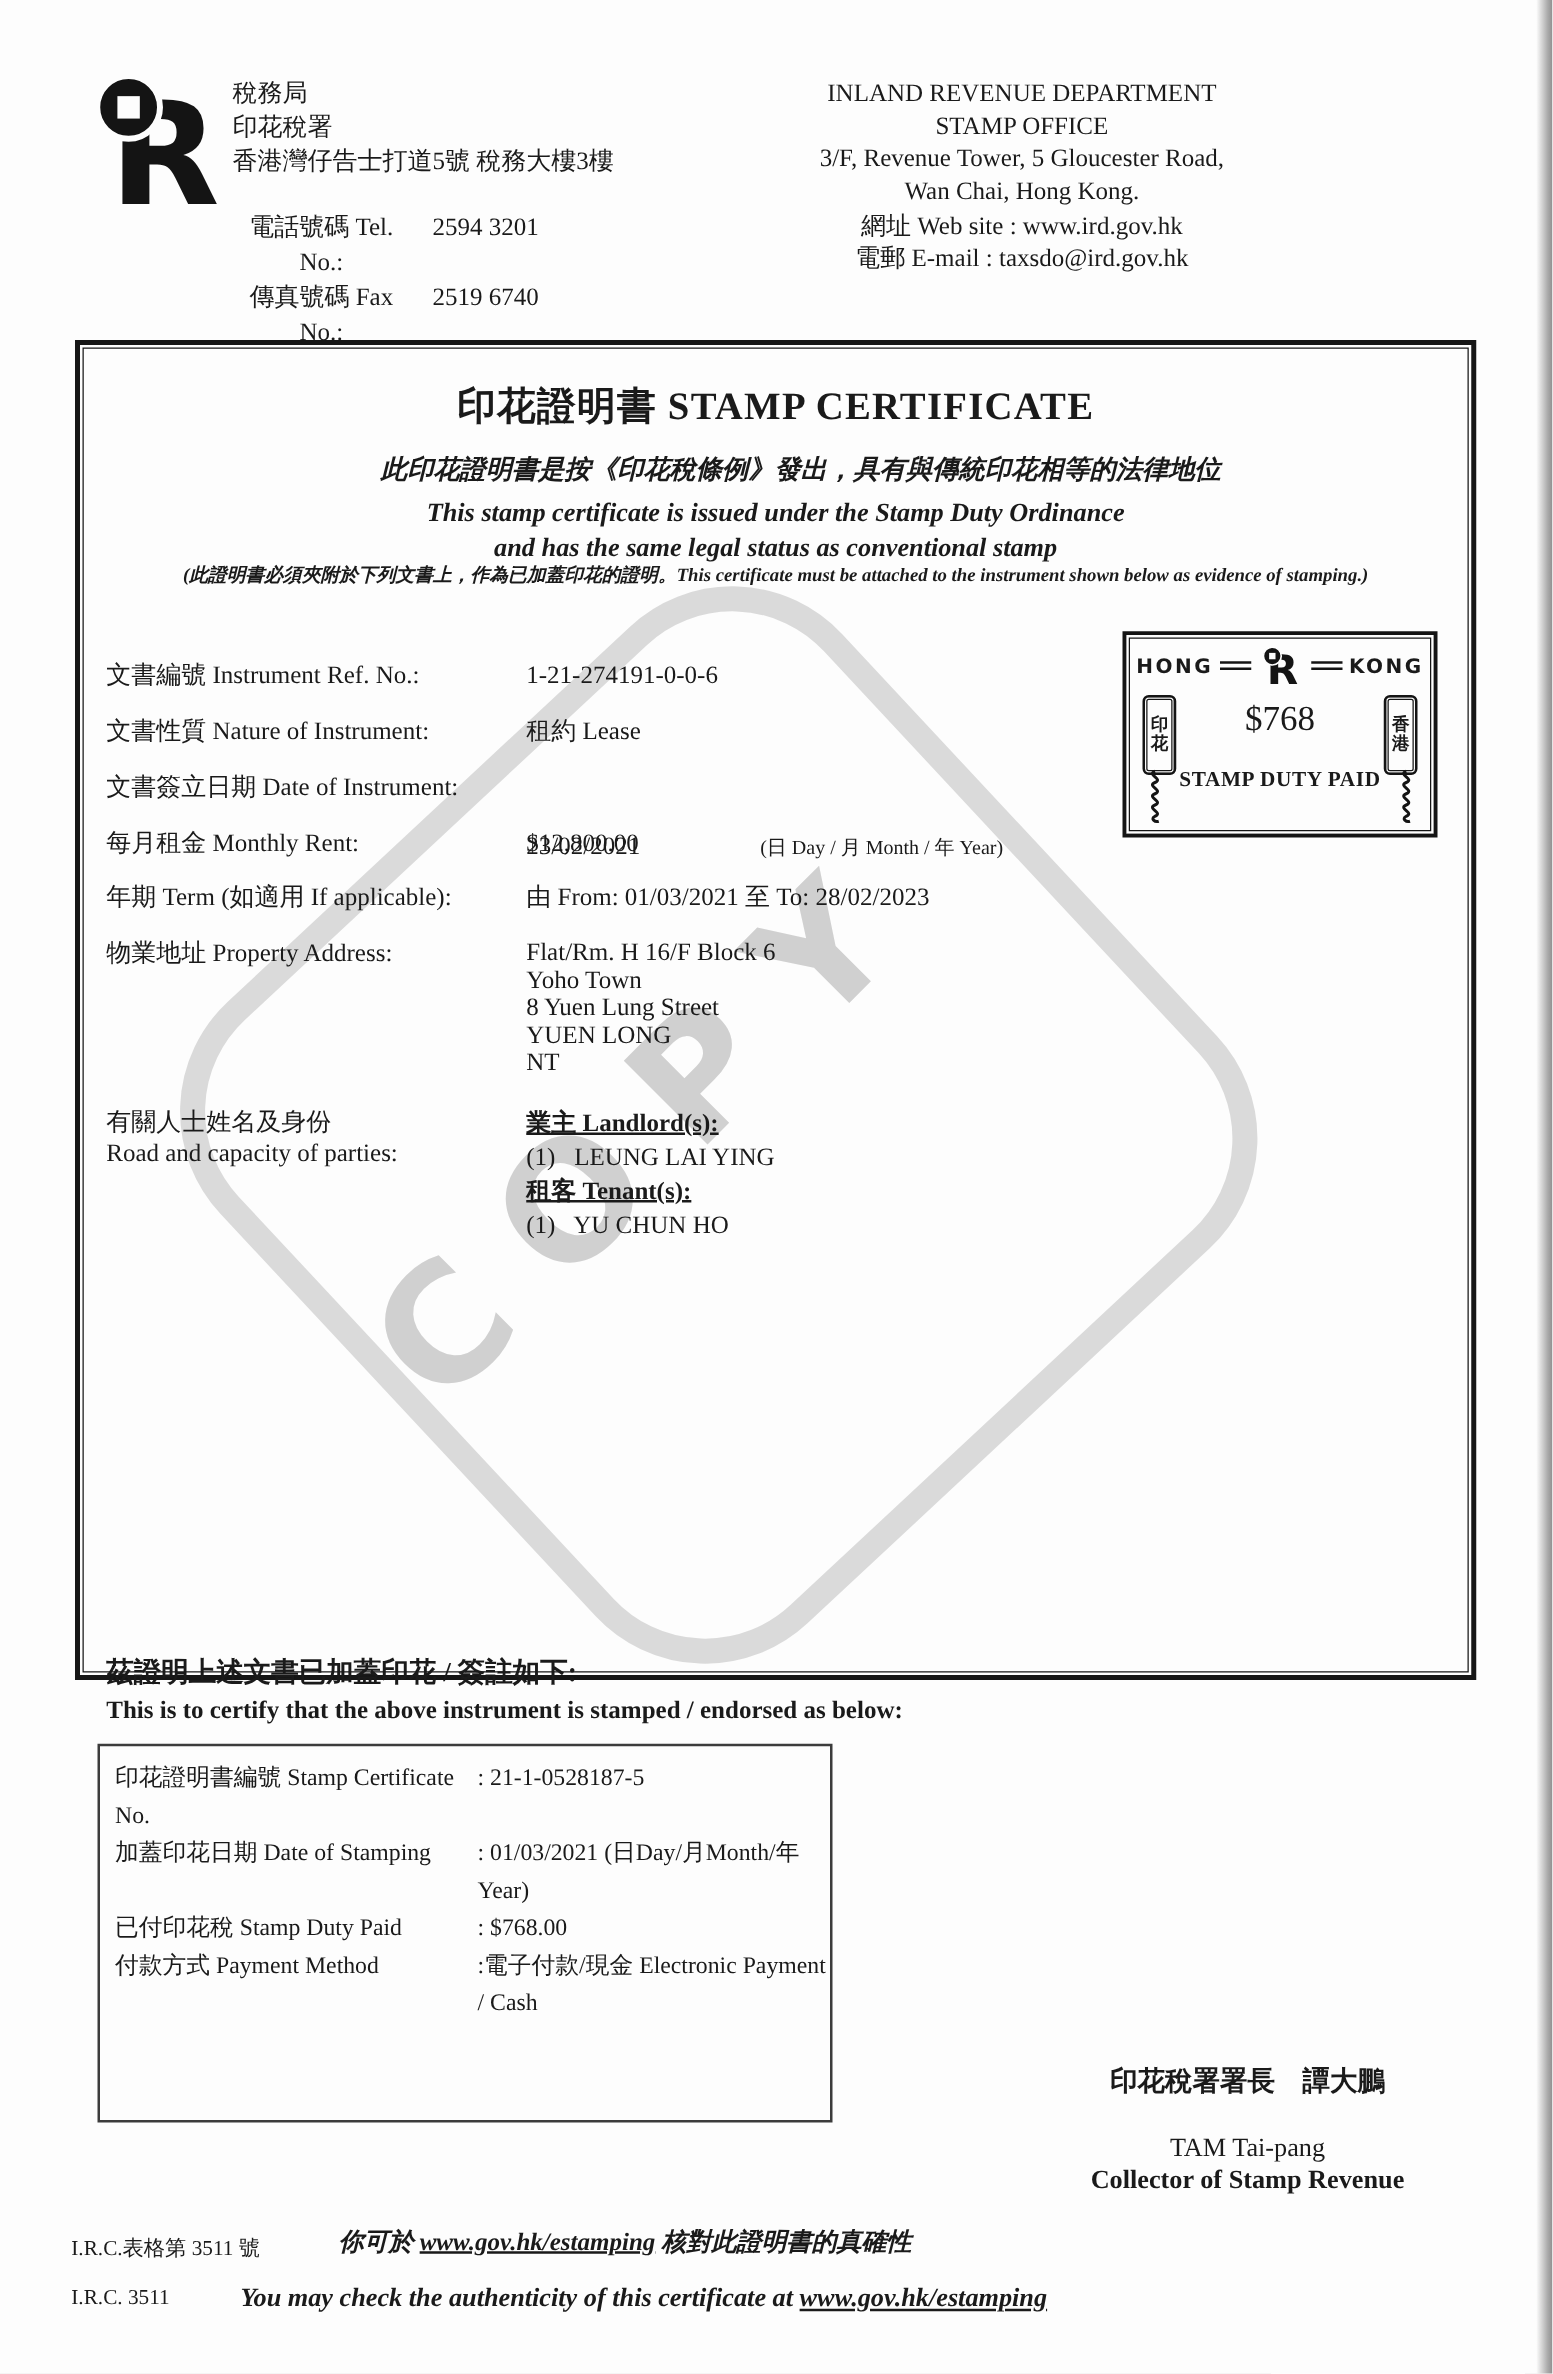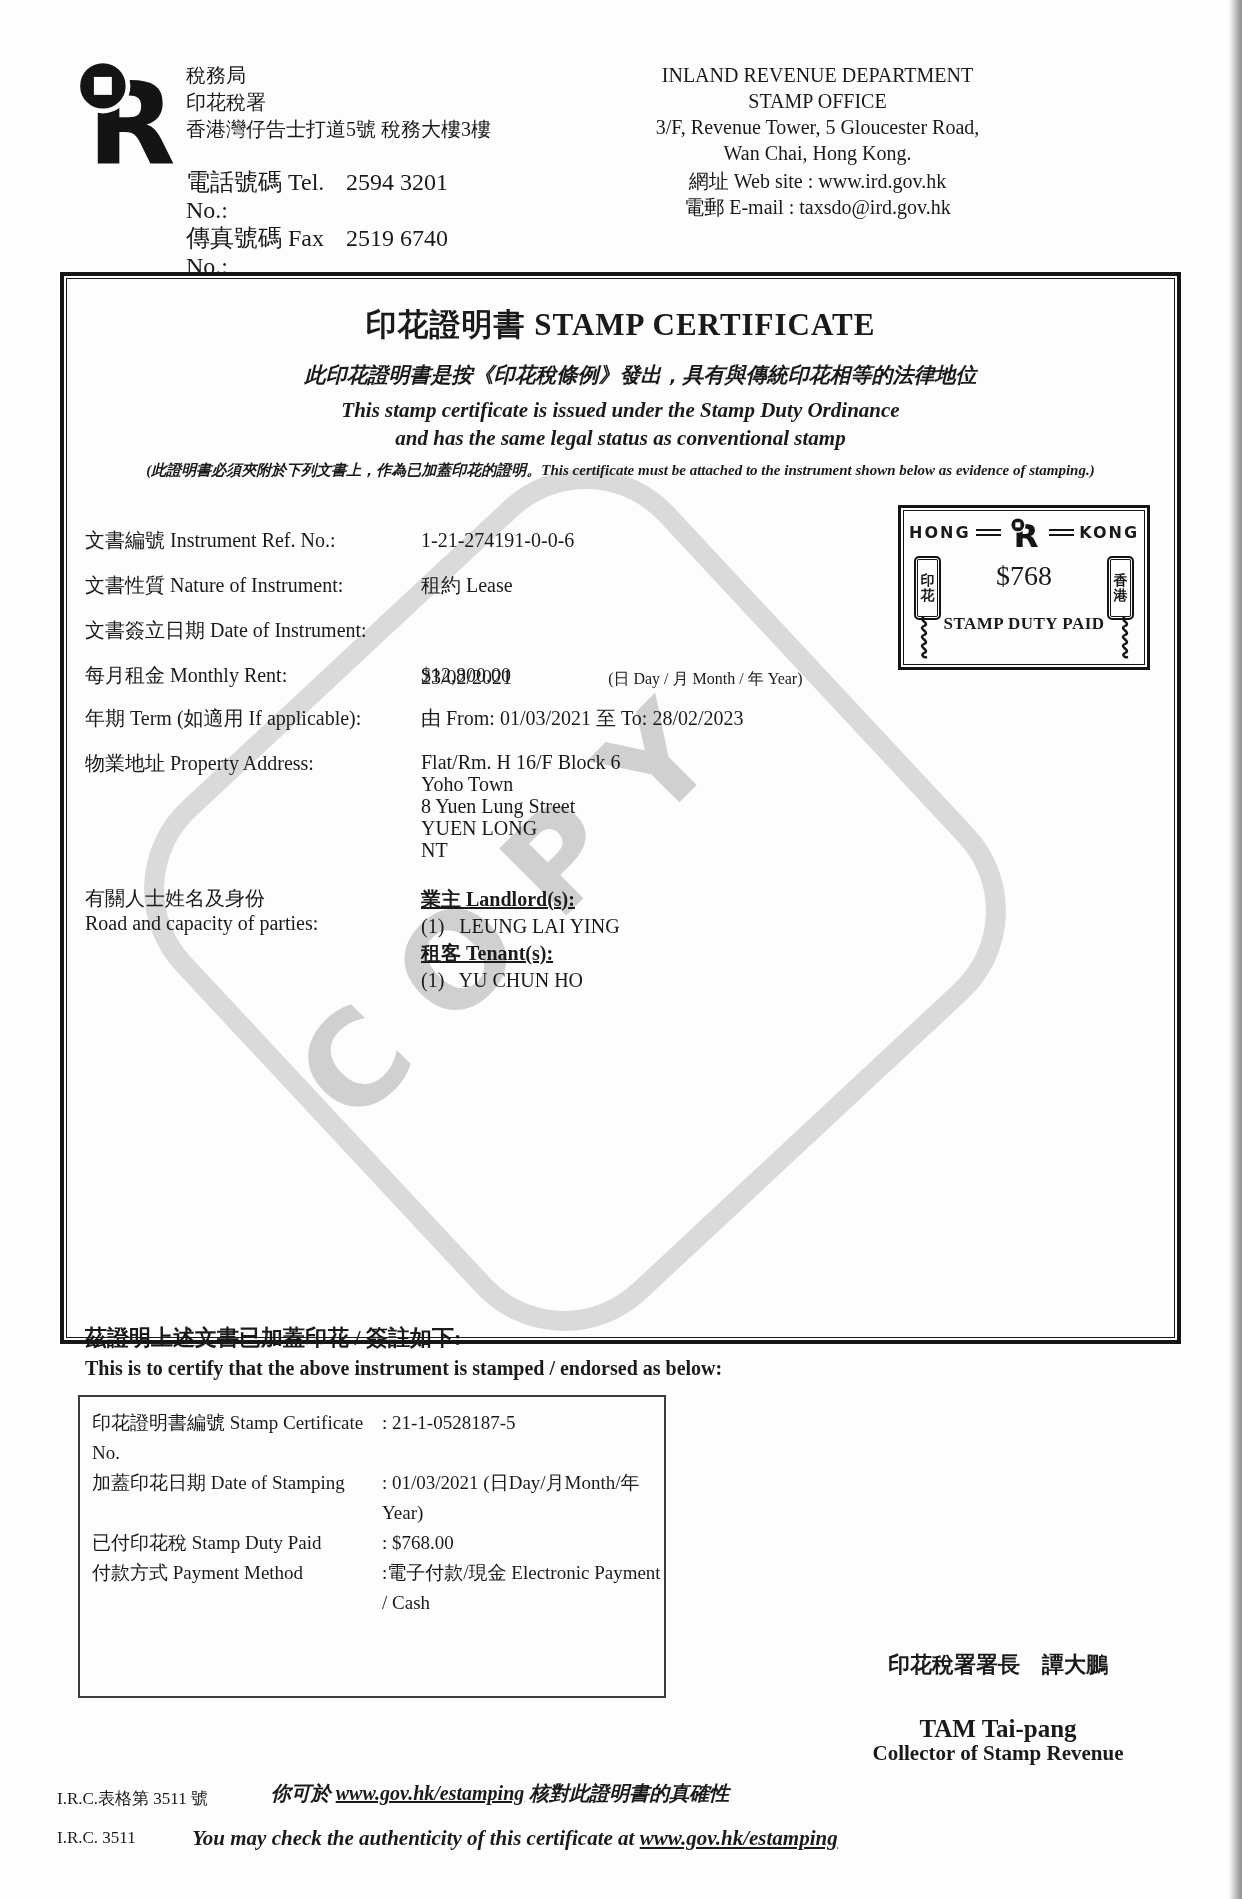--- a/index.html
+++ b/index.html
@@ -12,21 +12,21 @@
   .pre { white-space:pre-line; }
   .prewrap { white-space:pre-wrap; }
 
   
   .scan-edge { position:absolute; right:0; top:0; width:13px; height:100%;
     background:linear-gradient(to right, rgba(170,170,170,0), #ababab 70%, #8f8f8f); }
 
   
   .hdr-logo { position:absolute; left:68px; top:56px; width:120px; height:110px; }
   .hdr-left { position:absolute; left:186px; top:62px; font-size:20px; line-height:27px; }
-  .hdr-contact { position:absolute; left:186px; top:168px; font-size:24px; line-height:28px; }
+  .hdr-contact { position:absolute; left:186px; top:168px; font-size:20px; line-height:28px;text-align:center; }
   .hdr-contact .row { display:grid; grid-template-columns:142px auto; column-gap:0; }
   .hdr-contact .val { padding-left:18px; }
   .hdr-right { position:absolute; left:620px; top:62px; width:395px; text-align:center;
     font-size:20px; line-height:26px; }
   .hdr-right .cn-row { margin-top:2px; }
 
   
   .wm-diamond { position:absolute; left:575px; top:900px; width:680px; height:680px;
     transform:translate(-50%,-50%) rotate(47deg);
     border:20px solid rgba(184,184,184,0.5); border-radius:120px; }
@@ -39,21 +39,21 @@
   
   .main-box { position:absolute; left:60px; top:272px; width:1121px; height:1072px;
     border:4px solid #161616;
     box-shadow: inset 0 0 0 2px #fdfdfd, inset 0 0 0 3px #161616; }
 
   .title-block { position:absolute; left:0; top:28px; width:100%; text-align:center; }
   .cert-title { font-size:31px; font-weight:bold; letter-spacing:1px; }
   .sub-cn { margin-top:15px; font-size:21px; font-weight:bold; font-style:italic;padding-left:40px; }
   .sub-en1 { margin-top:9px; font-size:21px; font-weight:bold; font-style:italic; }
   .sub-en2 { margin-top:3px; font-size:21px; font-weight:bold; font-style:italic; }
-  .note { margin-top:10px; font-size:15px; font-weight:bold; font-style:italic; }
+  .note { font-size:15px; font-weight:bold; font-style:italic; }
 
   .field-row { position:absolute; left:21px; right:18px;
     display:grid; grid-template-columns:336px 1fr; font-size:20px; line-height:25px; }
   .f-ref   { top:252px; } .f-nature{ top:297px; } .f-date { top:342px; }
   .f-rent  { top:387px; } .f-term  { top:430px; } .f-addr { top:475px; }
   .f-part  { top:610px; }
   .date-cell { display:flex; align-items:baseline; }
   .date-hint { margin-left:96px; font-size:16px;margin-top:48px; }
   .addr-lines { line-height:22px; }
   .party-col { line-height:27px; }
@@ -87,21 +87,21 @@
   .certify { position:absolute; left:21px; top:1046px; }
   .certify .cn { font-size:22px; font-weight:bold; line-height:31px; }
   .certify .en { font-size:20px; font-weight:bold; line-height:31px; }
 
   .details-box { position:absolute; left:14px; top:1119px; width:588px; height:303px;
     border:2px solid #3c3c3c; padding:11px 0 0 12px; }
   .d-row { display:grid; grid-template-columns:290px 1fr; font-size:19px; line-height:30px; }
 
   .signature { position:absolute; left:756px; top:1374px; width:356px; text-align:center; }
   .sig-cn { font-size:22px; font-weight:bold; }
-  .sig-en1 { margin-top:36px; font-size:25px; font-weight:bold; line-height:25px; }
+  .sig-en1 { margin-top:26px; font-size:21px; font-weight:normal; line-height:25px; }
   .sig-en2 { font-size:21px; font-weight:bold; line-height:25px; }
 
   
   .foot-left1 { position:absolute; left:57px; top:1787px; font-size:17px; }
   .foot-left2 { position:absolute; left:57px; top:1828px; font-size:17px; }
   .foot-cn { position:absolute; left:0; top:1780px; width:1000px; text-align:center;
     font-size:20px; font-style:italic; font-weight:bold; }
   .foot-en { position:absolute; left:0; top:1826px; width:1030px; text-align:center;
     font-size:21px; font-style:italic; font-weight:bold; }
   .url { text-decoration:underline; }

